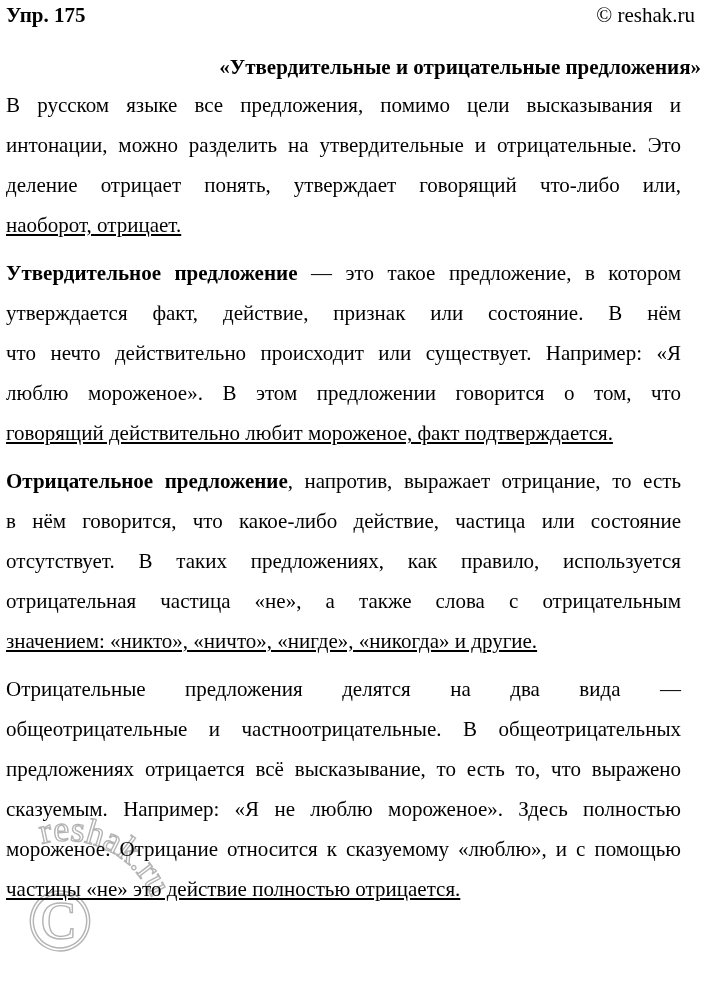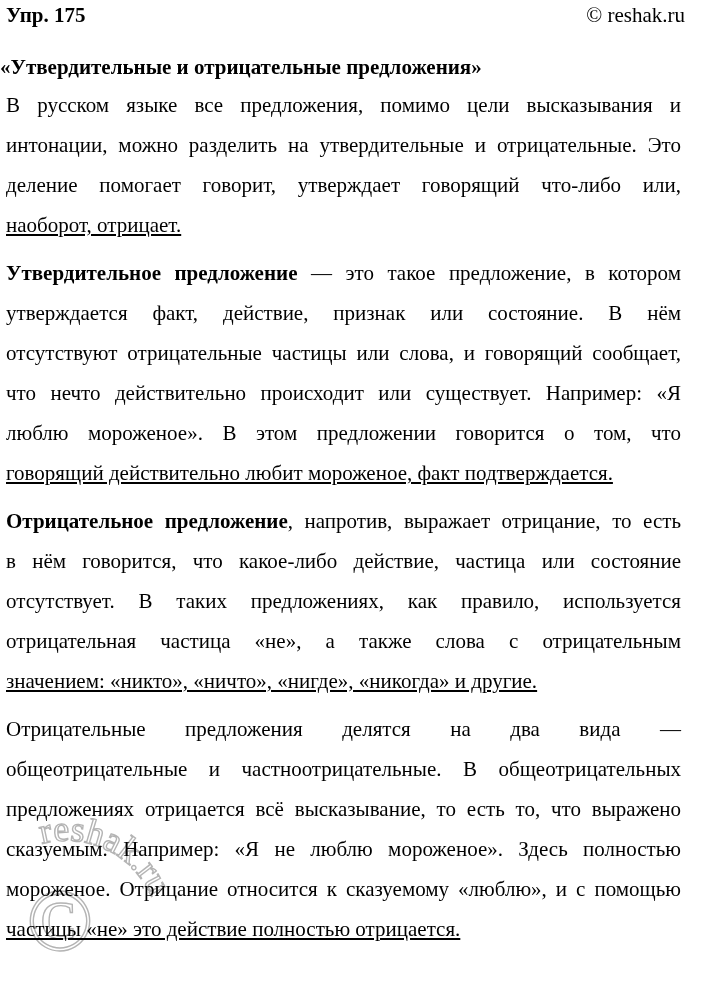--- a/index.html
+++ b/index.html
@@ -7,29 +7,29 @@
     position:relative;
     width:701px;height:985px;
     background:#ffffff;
     color:#000;
     font-family:"Liberation Serif","DejaVu Serif",serif;
     overflow:hidden;
   }
   .header{
     position:relative;z-index:1;
     display:flex;justify-content:space-between;align-items:baseline;
-    padding:3px 16px 0 6px;
+    padding:3px 6px 0 6px;
     font-size:21px;line-height:25px;
   }
   .exnum{font-weight:bold;}
   .copy{font-weight:normal;margin-left:24px;}
   .title{
     position:relative;z-index:1;
     margin-top:26px;
-    text-align:left;
+    text-align:right;
     font-weight:bold;
     font-size:21px;line-height:26px;
   }
   .content{
     position:relative;z-index:1;
     margin-top:5px;
     padding:0 6px;
     font-size:21px;
     line-height:40px;
   }
@@ -76,28 +76,27 @@
     <span class="copy">© reshak.ru</span>
   </div>
 
   <div class="title">«Утвердительные и отрицательные предложения»</div>
 
   <div class="content">
 
     <div class="para">
       <div class="ln">В русском языке все предложения, помимо цели высказывания и</div>
       <div class="ln">интонации, можно разделить на утвердительные и отрицательные. Это</div>
-      <div class="ln">деление помогает говорит, утверждает говорящий что-либо или,</div>
+      <div class="ln">деление отрицает понять, утверждает говорящий что-либо или,</div>
       <div class="ln last">наоборот, отрицает.</div>
     </div>
 
     <div class="para">
       <div class="ln"><b class="lead">Утвердительное предложение</b><span> — это такое предложение, в котором</span></div>
       <div class="ln">утверждается факт, действие, признак или состояние. В нём</div>
-      <div class="ln">отсутствуют отрицательные частицы или слова, и говорящий сообщает,</div>
       <div class="ln">что нечто действительно происходит или существует. Например: «Я</div>
       <div class="ln">люблю мороженое». В этом предложении говорится о том, что</div>
       <div class="ln last">говорящий действительно любит мороженое, факт подтверждается.</div>
     </div>
 
     <div class="para">
       <div class="ln"><b class="lead">Отрицательное предложение</b><span>, напротив, выражает отрицание, то есть</span></div>
       <div class="ln">в нём говорится, что какое-либо действие, частица или состояние</div>
       <div class="ln">отсутствует. В таких предложениях, как правило, используется</div>
       <div class="ln">отрицательная частица «не», а также слова с отрицательным</div>

